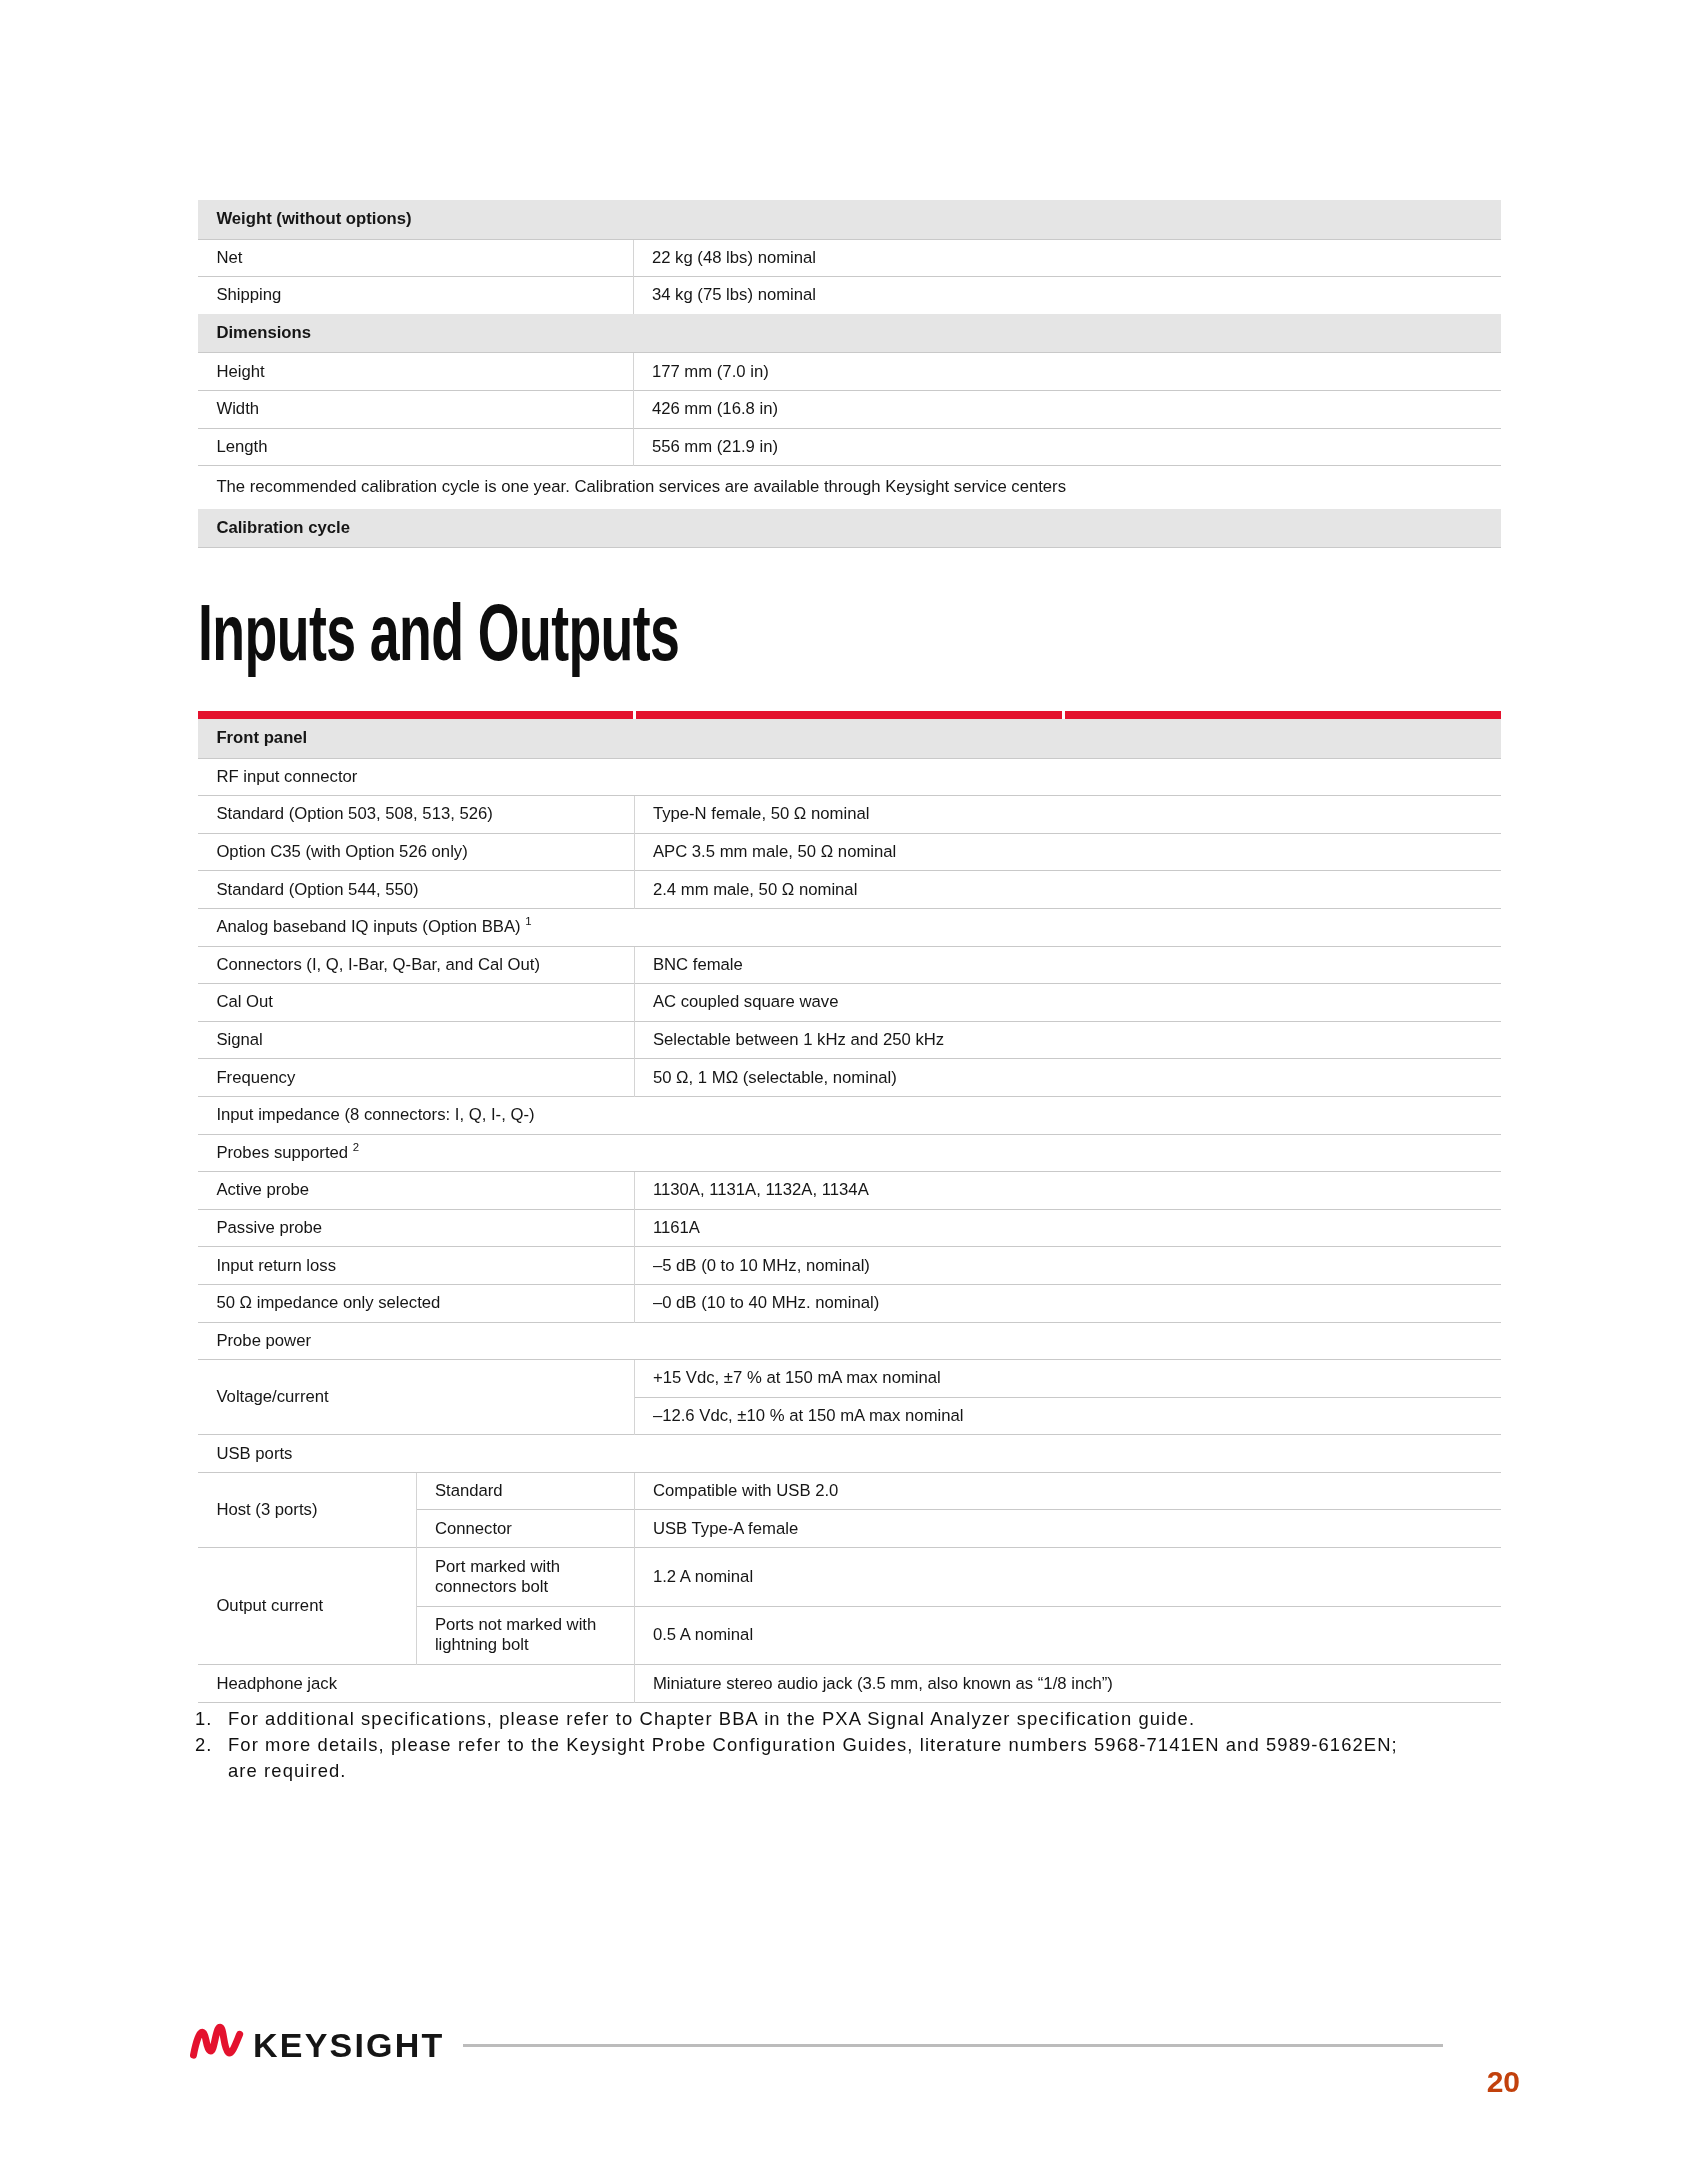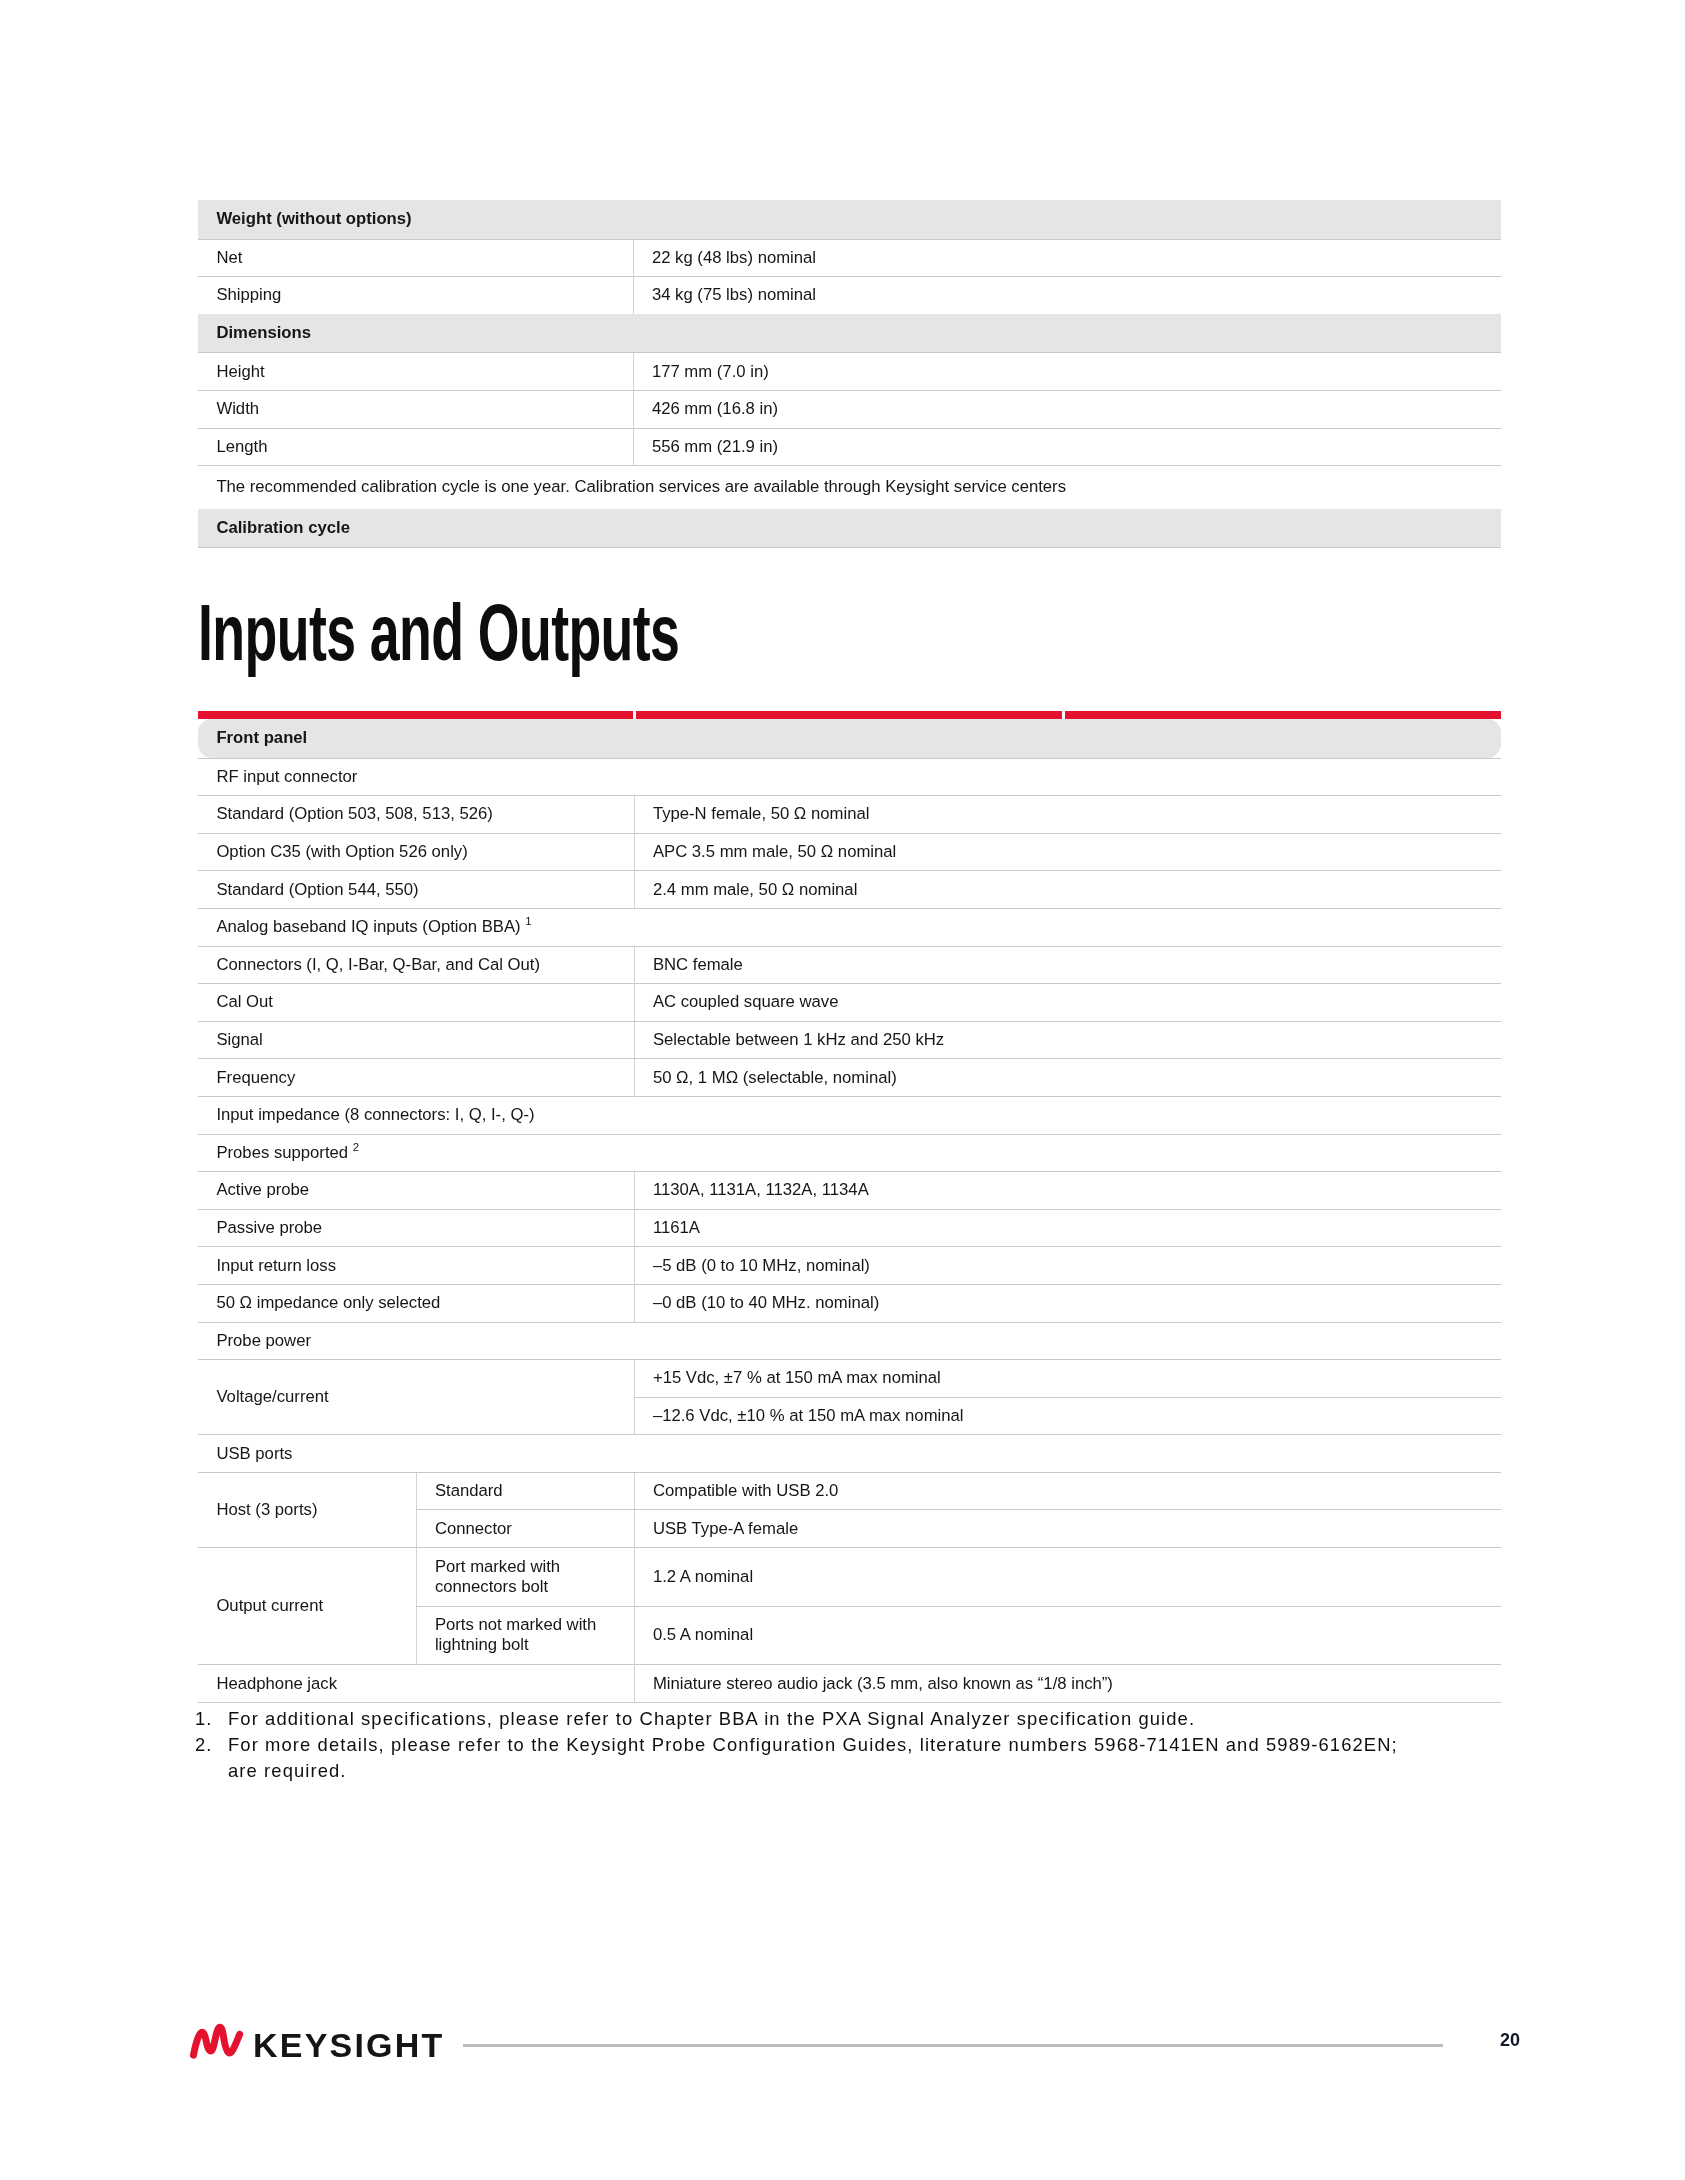--- a/index.html
+++ b/index.html
@@ -38,21 +38,21 @@
 
   
   .footnotes{font-size:18.4px;line-height:26px;letter-spacing:1.1px;color:#101010;}
   .footnote{display:flex;}
   .fn-num{width:33px;flex:0 0 33px;}
   .fn-lines div{white-space:nowrap;}
 
   
   .brand-name{font-size:34px;font-weight:bold;letter-spacing:2.2px;color:#151515;white-space:nowrap;}
   .footer-rule{height:2.6px;background:#bcbcbc;}
-  .page-number{font-size:18px;font-weight:bold;color:#0f172a;}
+  .page-number{font-size:30px;font-weight:bold;color:#c2410c;margin-top:35px;}
 </style>
 </head>
 <body>
 
 <div class="abs content" style="top:200px;">
   <table class="spec" id="top-table">
     <colgroup>
         <col style="width:435px">
         <col>
       </colgroup>
@@ -103,21 +103,21 @@
     <div class="gap" style="left:864px;"></div>
   </div>
   <table class="spec" id="fp-table">
     <colgroup>
         <col style="width:218px">
         <col style="width:218px">
         <col>
       </colgroup>
     <tbody>
         <tr>
-      <th colspan="3" style="border-top:none;border-radius:14px;">Front panel</th>
+      <th colspan="3" style="border-top:none;">Front panel</th>
     </tr>
     <tr>
       <td colspan="3">RF input connector</td>
     </tr>
     <tr>
       <td colspan="2">Standard (Option 503, 508, 513, 526)</td>
       <td class="val">Type-N female, 50 Ω nominal</td>
     </tr>
     <tr>
       <td colspan="2">Option C35 (with Option 526 only)</td>

